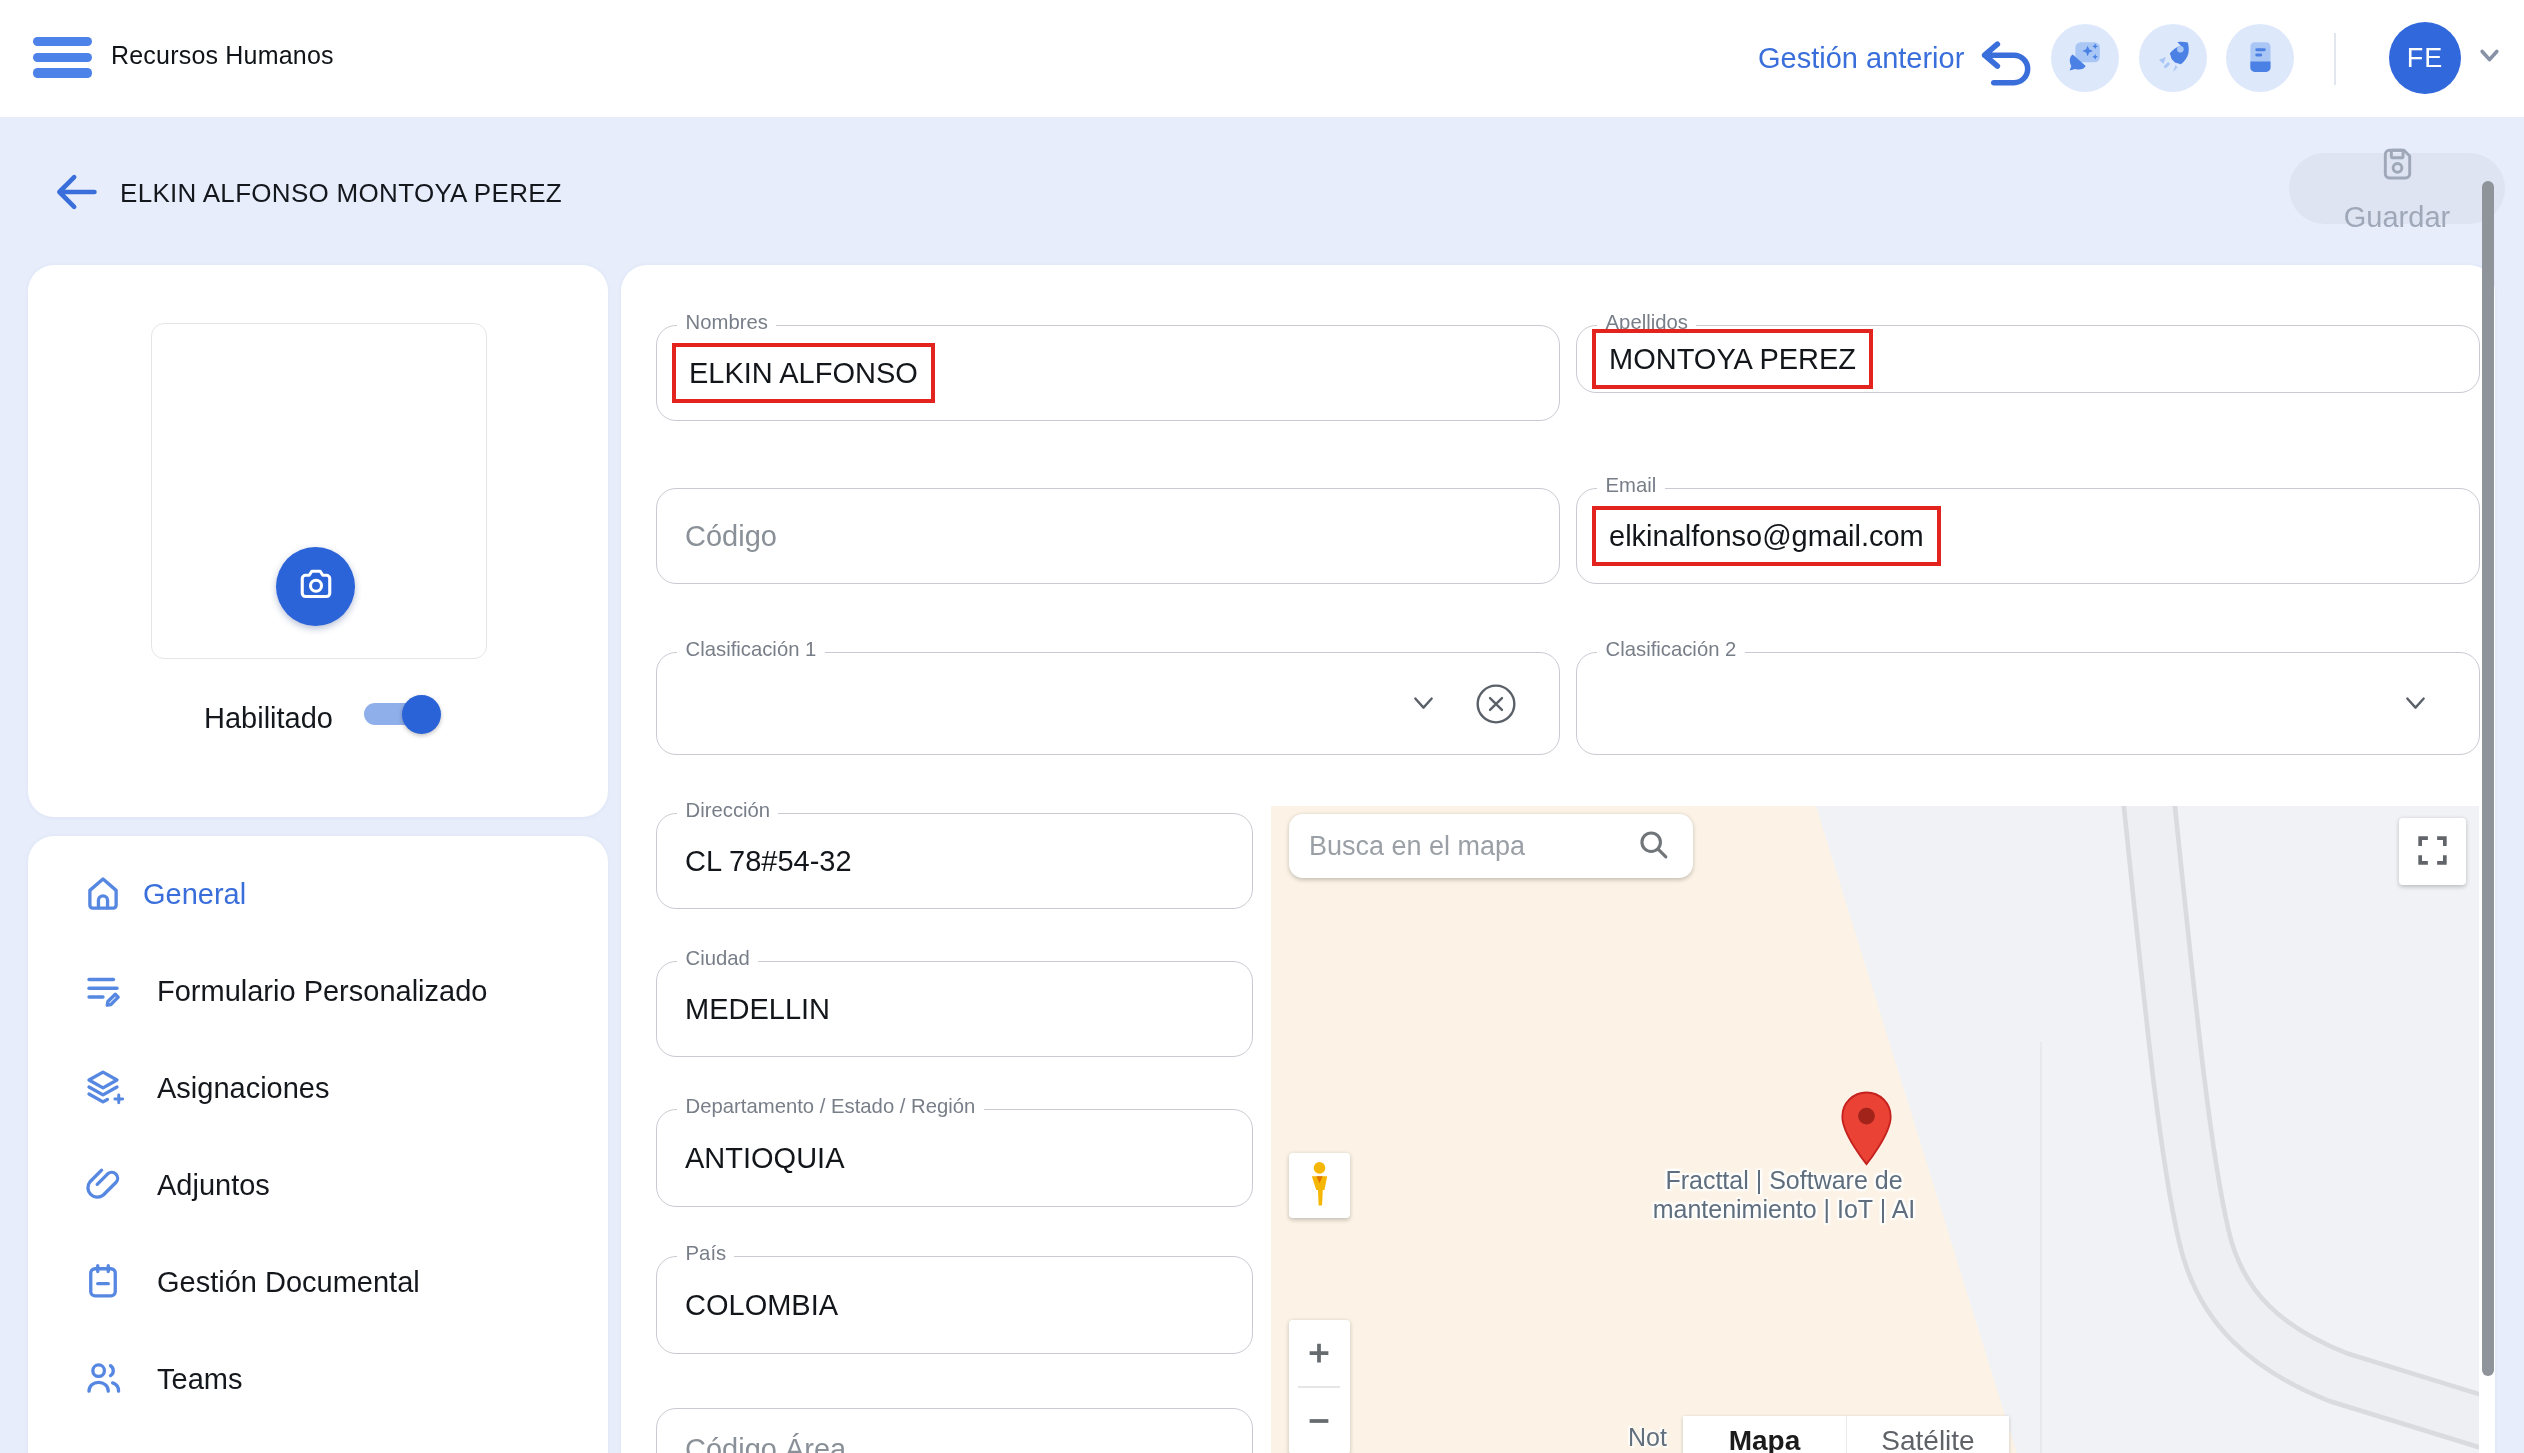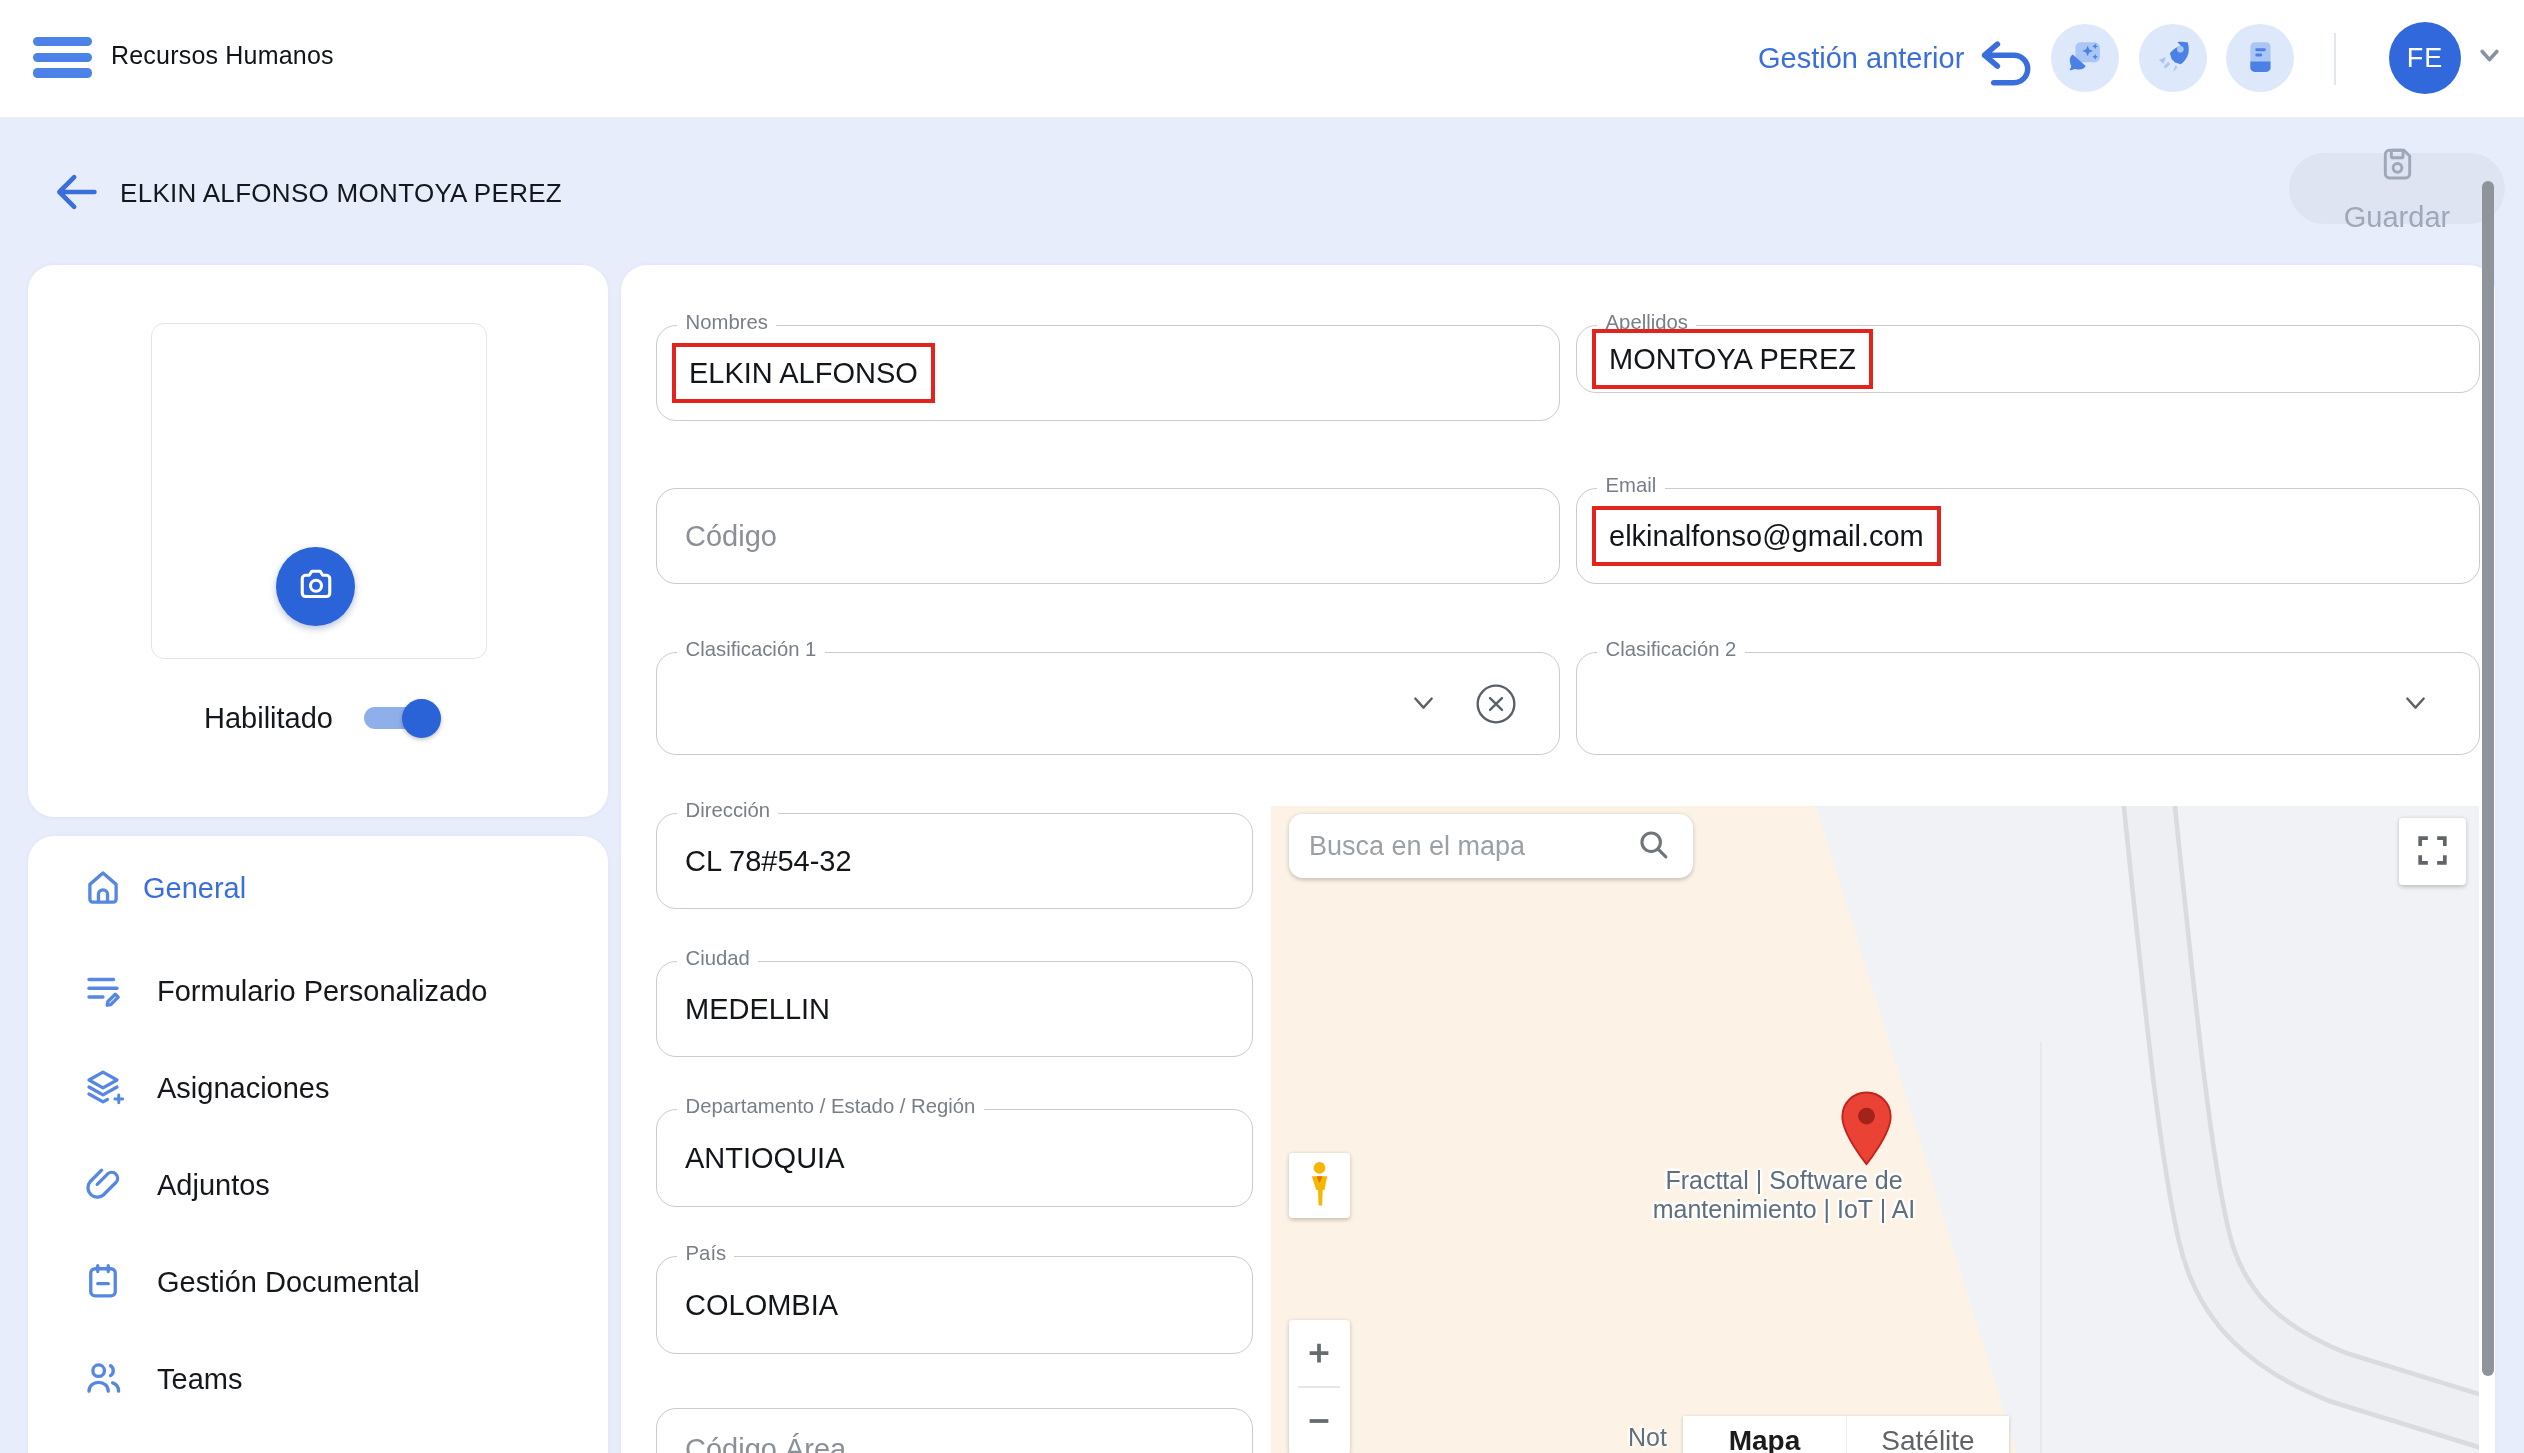--- a/index.html
+++ b/index.html
@@ -32,21 +32,21 @@
   
   .card{position:absolute;background:#fff;border-radius:26px;box-shadow:0 0.9px 4.6px rgba(35,55,95,.05);}
   #photo-card{left:28px;top:265px;width:580px;height:552px;}
   #menu-card{left:28px;top:836px;width:580px;height:647px;}
   #main-card{left:621px;top:265px;width:1874px;height:1219px;}
 
   
   #photo-box{position:absolute;left:123px;top:58px;width:334px;height:334px;border:1.8px solid #E3E5E9;border-radius:13px;}
   #camera-btn{position:absolute;left:248px;top:282px;width:79px;height:79px;border-radius:50%;background:#2B63D9;
     display:flex;align-items:center;justify-content:center;box-shadow:0 2.8px 7.4px rgba(20,50,120,.30);cursor:pointer;}
-  #enabled-row{position:absolute;left:0;top:437px;width:580px;display:flex;align-items:center;justify-content:center;gap:31px;}
+  #enabled-row{position:absolute;left:0;top:437px;width:580px;display:flex;align-items:flex-start;justify-content:center;gap:31px;}
   #enabled-label{font-size:29px;color:#14171C;}
   #toggle{position:relative;width:68px;height:24px;cursor:pointer;}
   #toggle .track{position:absolute;left:0;top:0.9px;width:68px;height:22px;border-radius:11px;background:#8FAFEA;}
   #toggle .thumb{position:absolute;right:-9.2px;top:-7.4px;width:39px;height:39px;border-radius:50%;background:#2A62D8;box-shadow:0 1.8px 4.6px rgba(0,0,0,.25);}
 
   
   .menu-item{position:absolute;left:0;width:580px;height:65px;display:flex;align-items:center;gap:33px;padding-left:54px;box-sizing:border-box;cursor:pointer;}
   .menu-item .mi-label{font-size:29px;color:#14171C;}
   .menu-item.active .mi-label{color:#3A6FDB;}
 
@@ -180,21 +180,21 @@
     <span id="enabled-label">Habilitado</span>
     <span id="toggle">
       <span class="track"></span>
         <span class="thumb"></span>
     </span>
   </div>
 </div>
 
 <div id="menu-card" class="card">
 
-  <div class="menu-item active" style="top:20px;gap:19px;">
+  <div class="menu-item active" style="top:26px;gap:19px;">
     <span>
       <svg width="42" height="42" viewBox="0 0 24 24" fill="none" stroke="#5687E1" stroke-width="1.9" stroke-linecap="round" stroke-linejoin="round">
         <path d="M4.5 10.5 L12 4 l7.5 6.5 V19 a1.6 1.6 0 0 1 -1.6 1.6 H6.1 A1.6 1.6 0 0 1 4.5 19 Z"></path>
         <path d="M9.4 20.4 v-4.2 a2.6 2.6 0 0 1 5.2 0 v4.2"></path>
       </svg>
     </span>
     <span class="mi-label">General</span>
   </div>
 
   <div class="menu-item" style="top:123px;">

